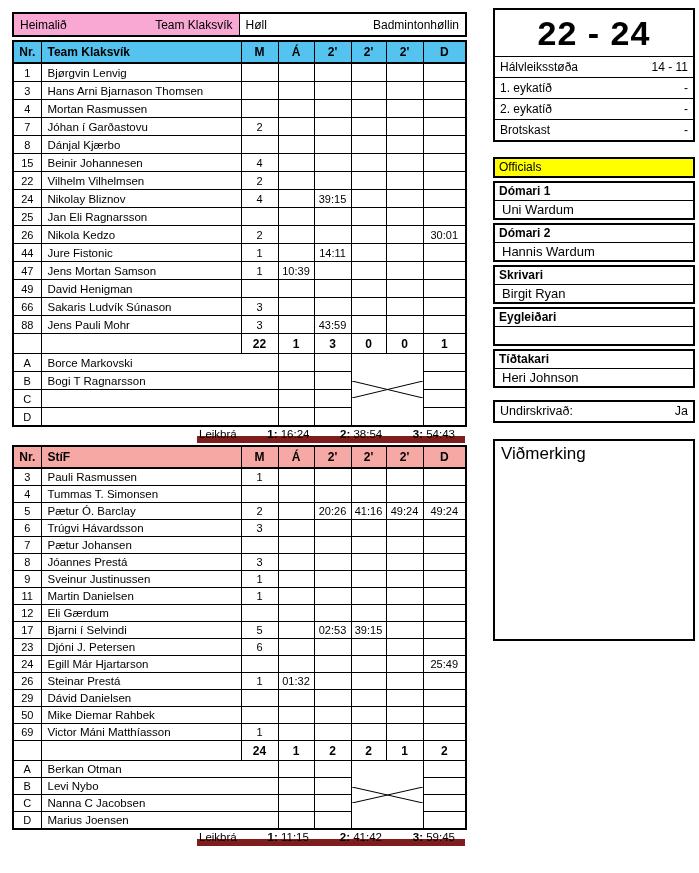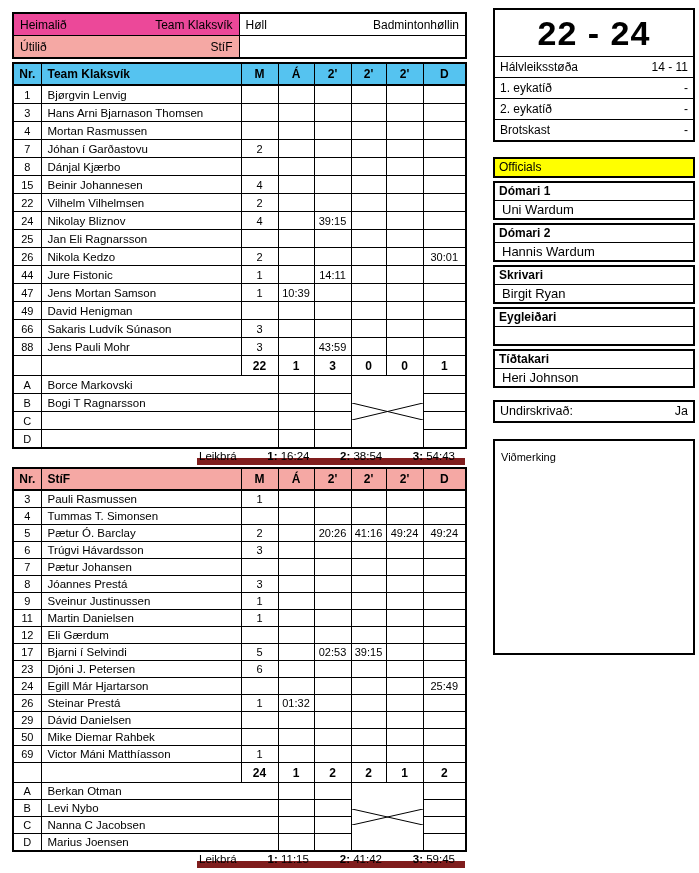--- a/index.html
+++ b/index.html
@@ -38,55 +38,46 @@
   .score-box{border:2px solid #000;}
   .score-main{height:46px;line-height:46px;text-align:center;font-size:34px;font-weight:bold;letter-spacing:1px;}
   .score-row{border-top:1px solid #000;height:20px;display:flex;justify-content:space-between;align-items:center;padding:0 5px;font-size:12px;}
 
   .off-title{margin-top:15px;border:2px solid #000;background:#FFFF00;height:17px;line-height:17px;font-size:12px;padding:0 4px;}
   .off-pair{border:2px solid #000;margin-top:3px;}
   .off-label{font-weight:bold;border-bottom:1px solid #000;height:17px;line-height:17px;font-size:12px;padding:0 4px;}
   .off-value{height:17px;line-height:17px;font-size:13px;padding:0 7px;}
 
   .signed-box{border:2px solid #000;margin-top:12px;height:19px;line-height:19px;display:flex;justify-content:space-between;padding:0 5px;font-size:12.5px;}
-  .remarks-box{border:2px solid #000;margin-top:16px;height:192px;font-size:11px;padding:10px 6px;box-sizing:content-box;}
+  .remarks-box{border:2px solid #000;margin-top:16px;height:192px;font-size:17px;padding:3px 6px;box-sizing:content-box;}
 </style>
 </head>
 <body>
 
 <div class="left-col">
 
   <table class="info-table">
     <colgroup>
         <col style="width:226px">
         <col style="width:227px">
       </colgroup>
     <tbody>
         <tr>
-      <td style="background:#ec4899">
+      <td style="background:#f9a8d4">
         <div class="info-cell">
           <span>Heimalið</span>
           <span class="val">Team Klaksvík</span>
         </div>
       </td>
       <td>
         <div class="info-cell">
           <span>Høll</span>
           <span class="val">Badmintonhøllin</span>
         </div>
       </td>
-    </tr>
-    <tr>
-      <td style="background:#F5A8A4">
-        <div class="info-cell">
-          <span>Útilið</span>
-          <span class="val">StíF</span>
-        </div>
-      </td>
-      <td></td>
     </tr>
   </tbody>
     </table>
 
   <div id="roster-mount">
       <table class="roster">
         <colgroup>
           <col style="width: 28px;">
           <col style="width: 200px;">
           <col style="width: 37px;">

